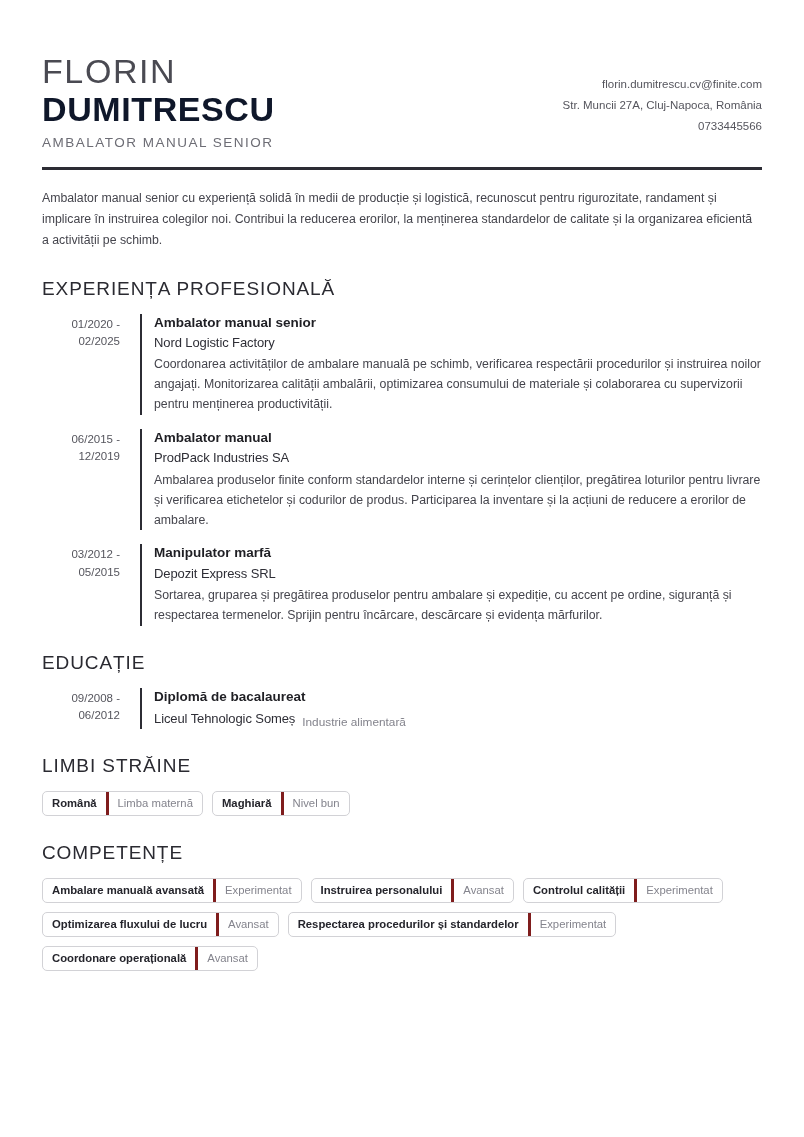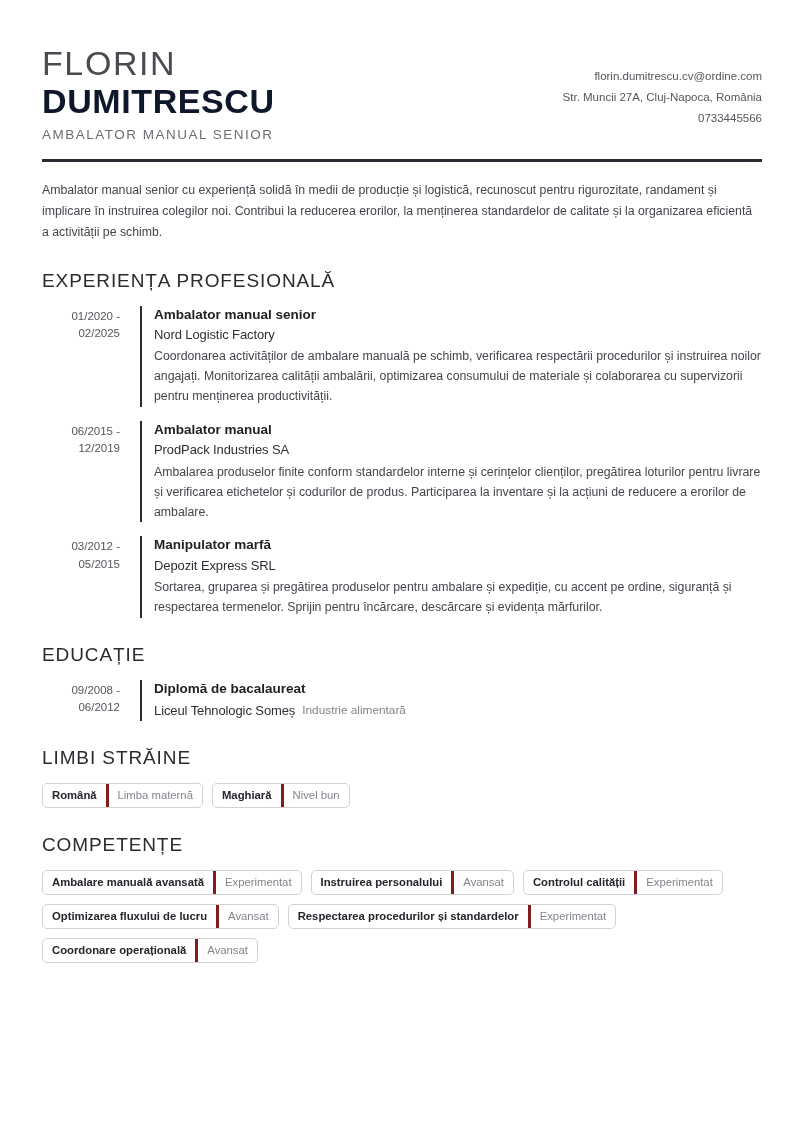--- a/index.html
+++ b/index.html
@@ -20,20 +20,21 @@
     box-sizing: border-box;
     width: 804px;
   }
 
   
   .header {
     display: flex;
     justify-content: space-between;
     align-items: flex-start;
     padding-top: 44px;
+    margin-top: 8px;
   }
   .name-block { flex: 0 0 auto; }
   .first-name {
     font-size: 34px;
     font-weight: 300;
     letter-spacing: 1.6px;
     color: #4a4a52;
     line-height: 1.12;
     white-space: nowrap;
   }
@@ -134,21 +135,21 @@
     letter-spacing: -0.1px;
   }
   .entry-desc {
     margin-top: 3px;
     font-size: 12.3px;
     line-height: 1.62;
     color: #45454d;
   }
   .edu-org-row {
     display: flex;
-    align-items: center;
+    align-items: flex-end;
     flex-wrap: wrap;
     gap: 7px;
     margin-top: 2px;
   }
   .edu-subject {
     font-size: 11.8px;
     font-weight: 400;
     color: #83838c;
   }
 
@@ -192,21 +193,21 @@
 
 <div class="page">
 
   <div class="header">
     <div class="name-block">
       <div class="first-name">FLORIN</div>
       <div class="last-name">DUMITRESCU</div>
       <div class="job-title">AMBALATOR MANUAL SENIOR</div>
     </div>
     <div class="contact-block">
-      <div class="contact-line">florin.dumitrescu.cv@ordine.com</div>
+      <div class="contact-line">florin.dumitrescu.cv@finite.com</div>
       <div class="contact-line">Str. Muncii 27A, Cluj-Napoca, România</div>
       <div class="contact-line">0733445566</div>
     </div>
   </div>
 
   <div class="header-rule"></div>
 
   <div class="summary">Ambalator manual senior cu experiență solidă în medii de producție și logistică, recunoscut pentru rigurozitate, randament și implicare în instruirea colegilor noi. Contribui la reducerea erorilor, la menținerea standardelor de calitate și la organizarea eficientă a activității pe schimb.</div>
 
   <div class="section">

